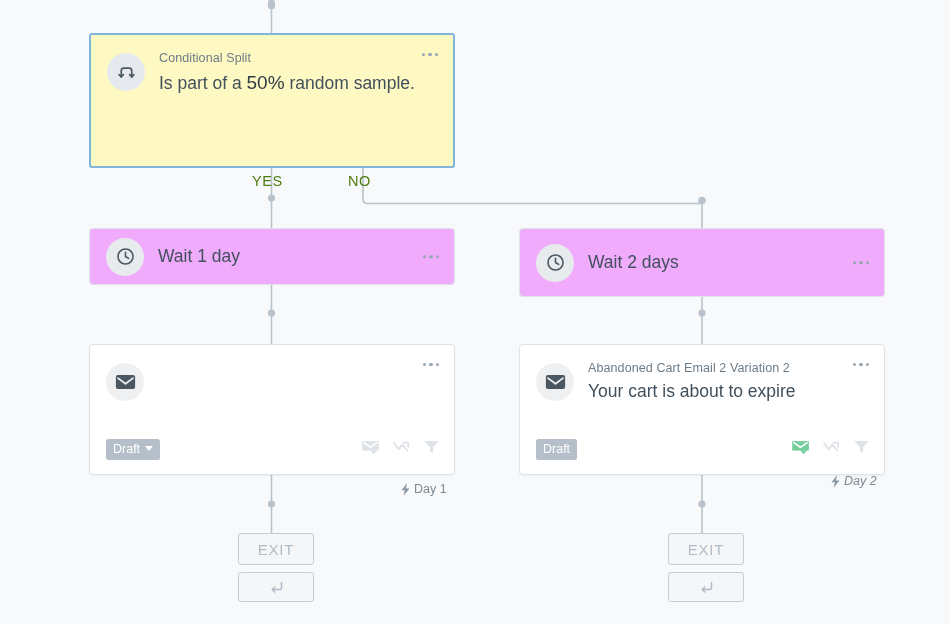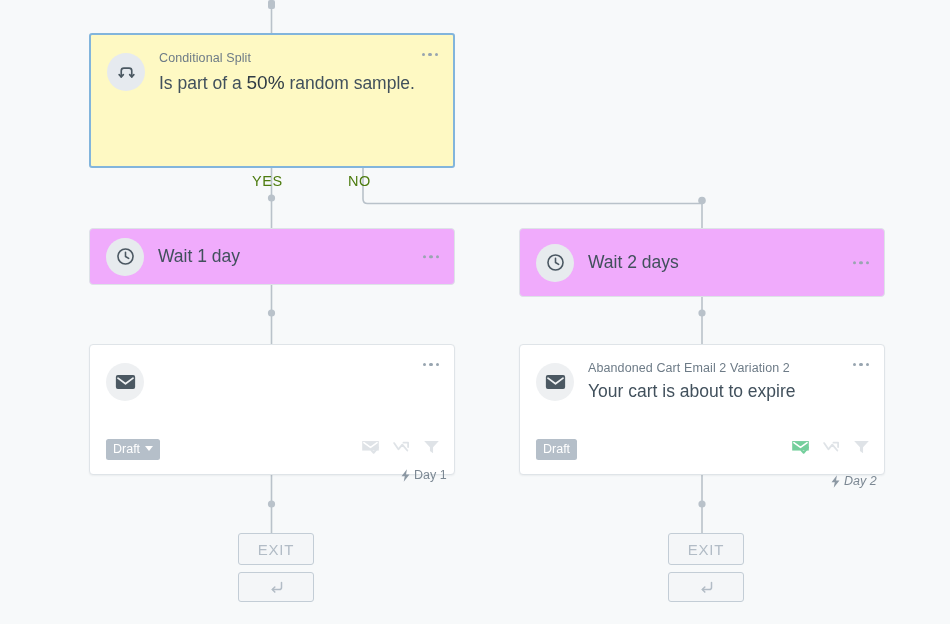--- a/index.html
+++ b/index.html
@@ -354,21 +354,21 @@
         </span>
         <span>
           <svg width="17" height="16" viewBox="0 0 22 20">
             <path d="M1.5 2.2 L20.5 2.2 L13 10.4 L13 18 L9 15.2 L9 10.4 Z" fill="#dfe3e7"></path>
           </svg>
         </span>
       </span>
     </div>
   </div>
 
-  <div class="day-label" style="left:401px; top:468px;">
+  <div class="day-label" style="left:401px; top:482px;">
     <svg width="9" height="13" viewBox="0 0 10 14">
       <path d="M6.6 0 L0.6 7.8 L4.2 7.8 L3 14 L9.4 5.8 L5.6 5.8 Z" fill="#8c98a3"></path>
     </svg>
     <span>Day 1</span>
   </div>
 
   <div class="node email" style="left:519px; top:344px; width:366px; height:131px;">
     <div class="node-head">
       <div class="icon-badge">
         <svg width="21" height="16" viewBox="0 0 24 18">

